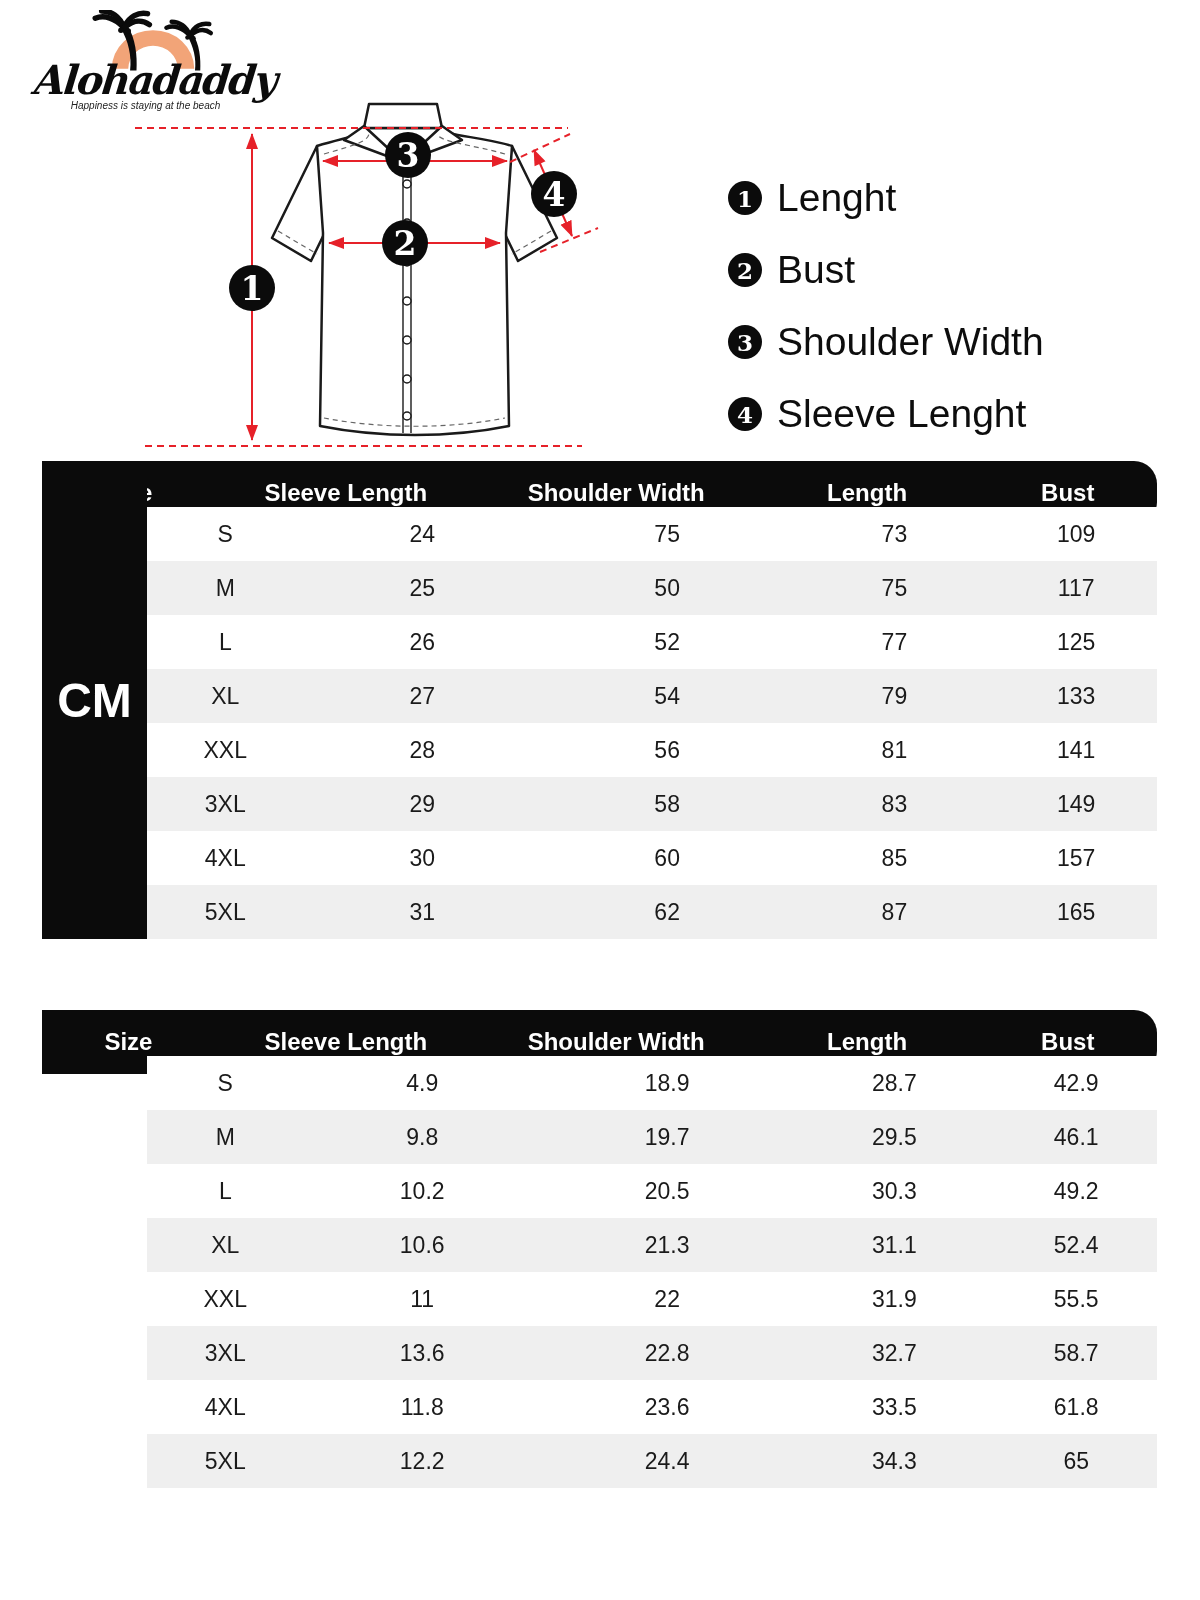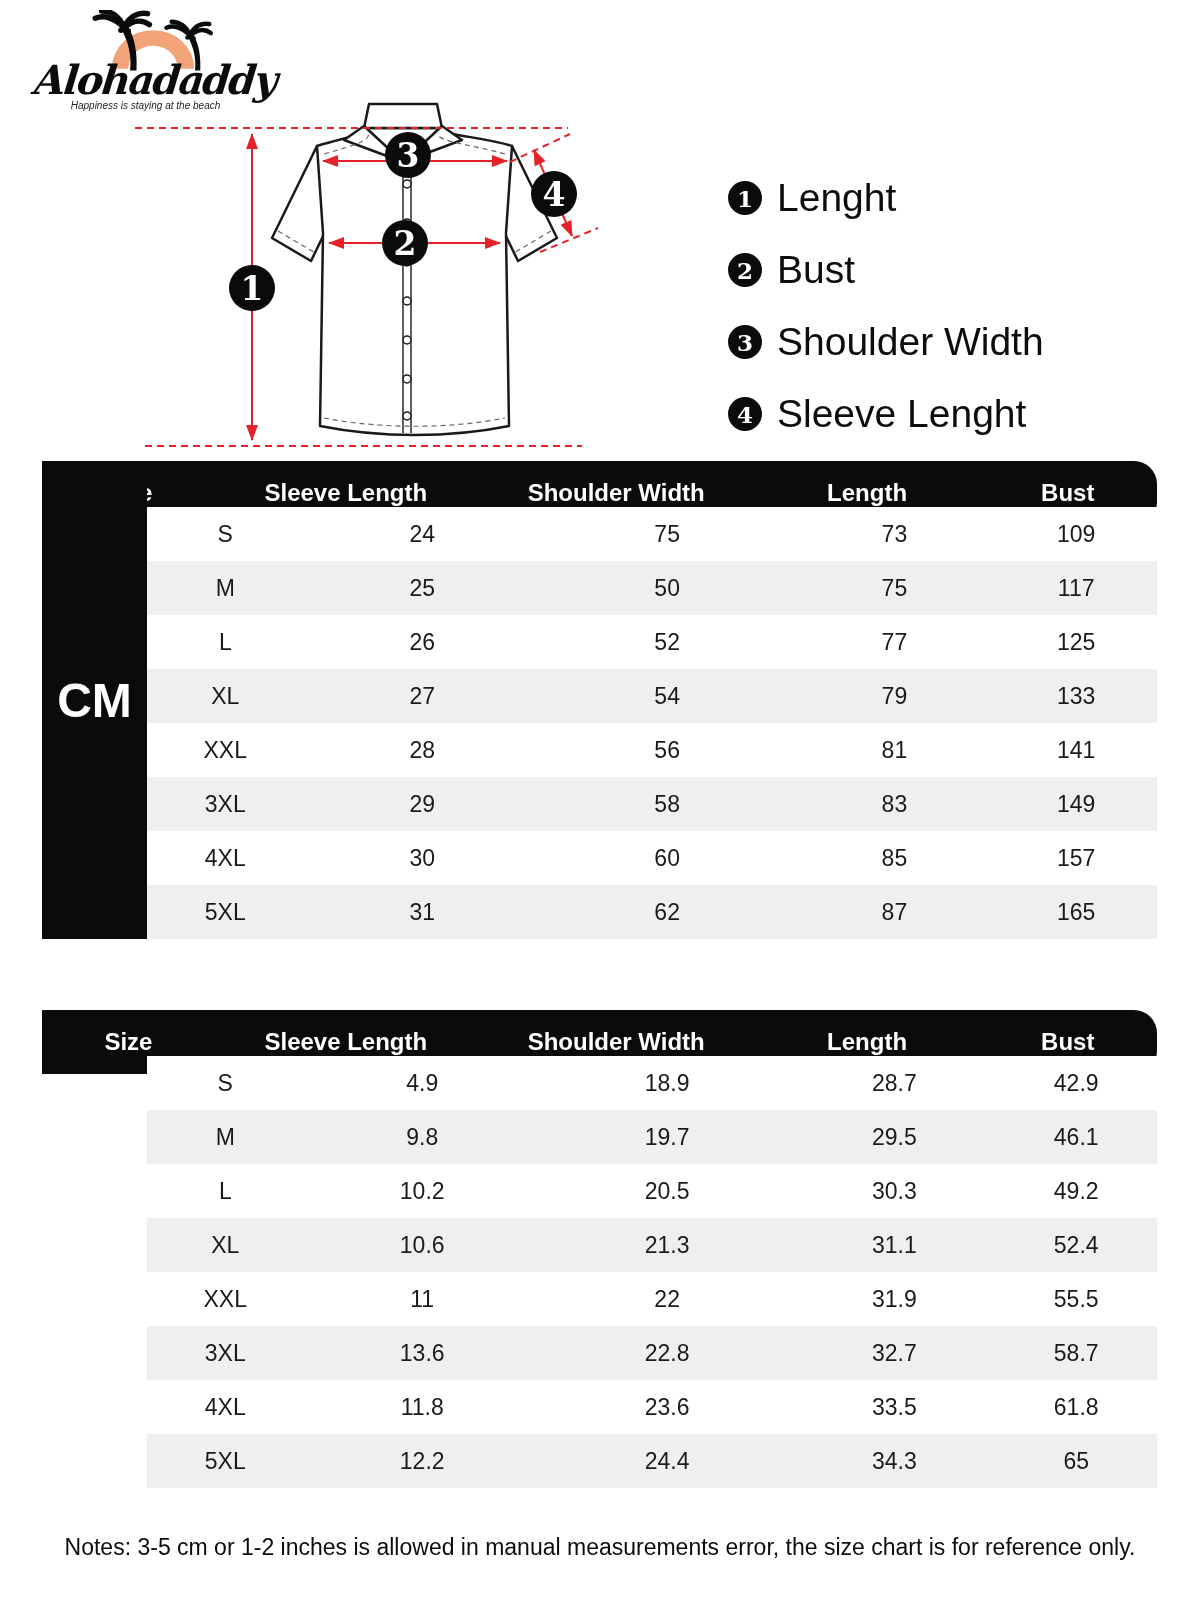--- a/index.html
+++ b/index.html
@@ -325,15 +325,14 @@
         <div class="trow alt">
           <div class="tcell">5XL</div>
           <div class="tcell">12.2</div>
           <div class="tcell">24.4</div>
           <div class="tcell">34.3</div>
           <div class="tcell">65</div>
         </div>
       </div>
   </div>
 
-  <div class="notes">Notes: 3-5 cm or 1-2 inches is allowed in manual measurements error, the size chart is for reference only.</div>
 
 </div>
 
 </body></html>

